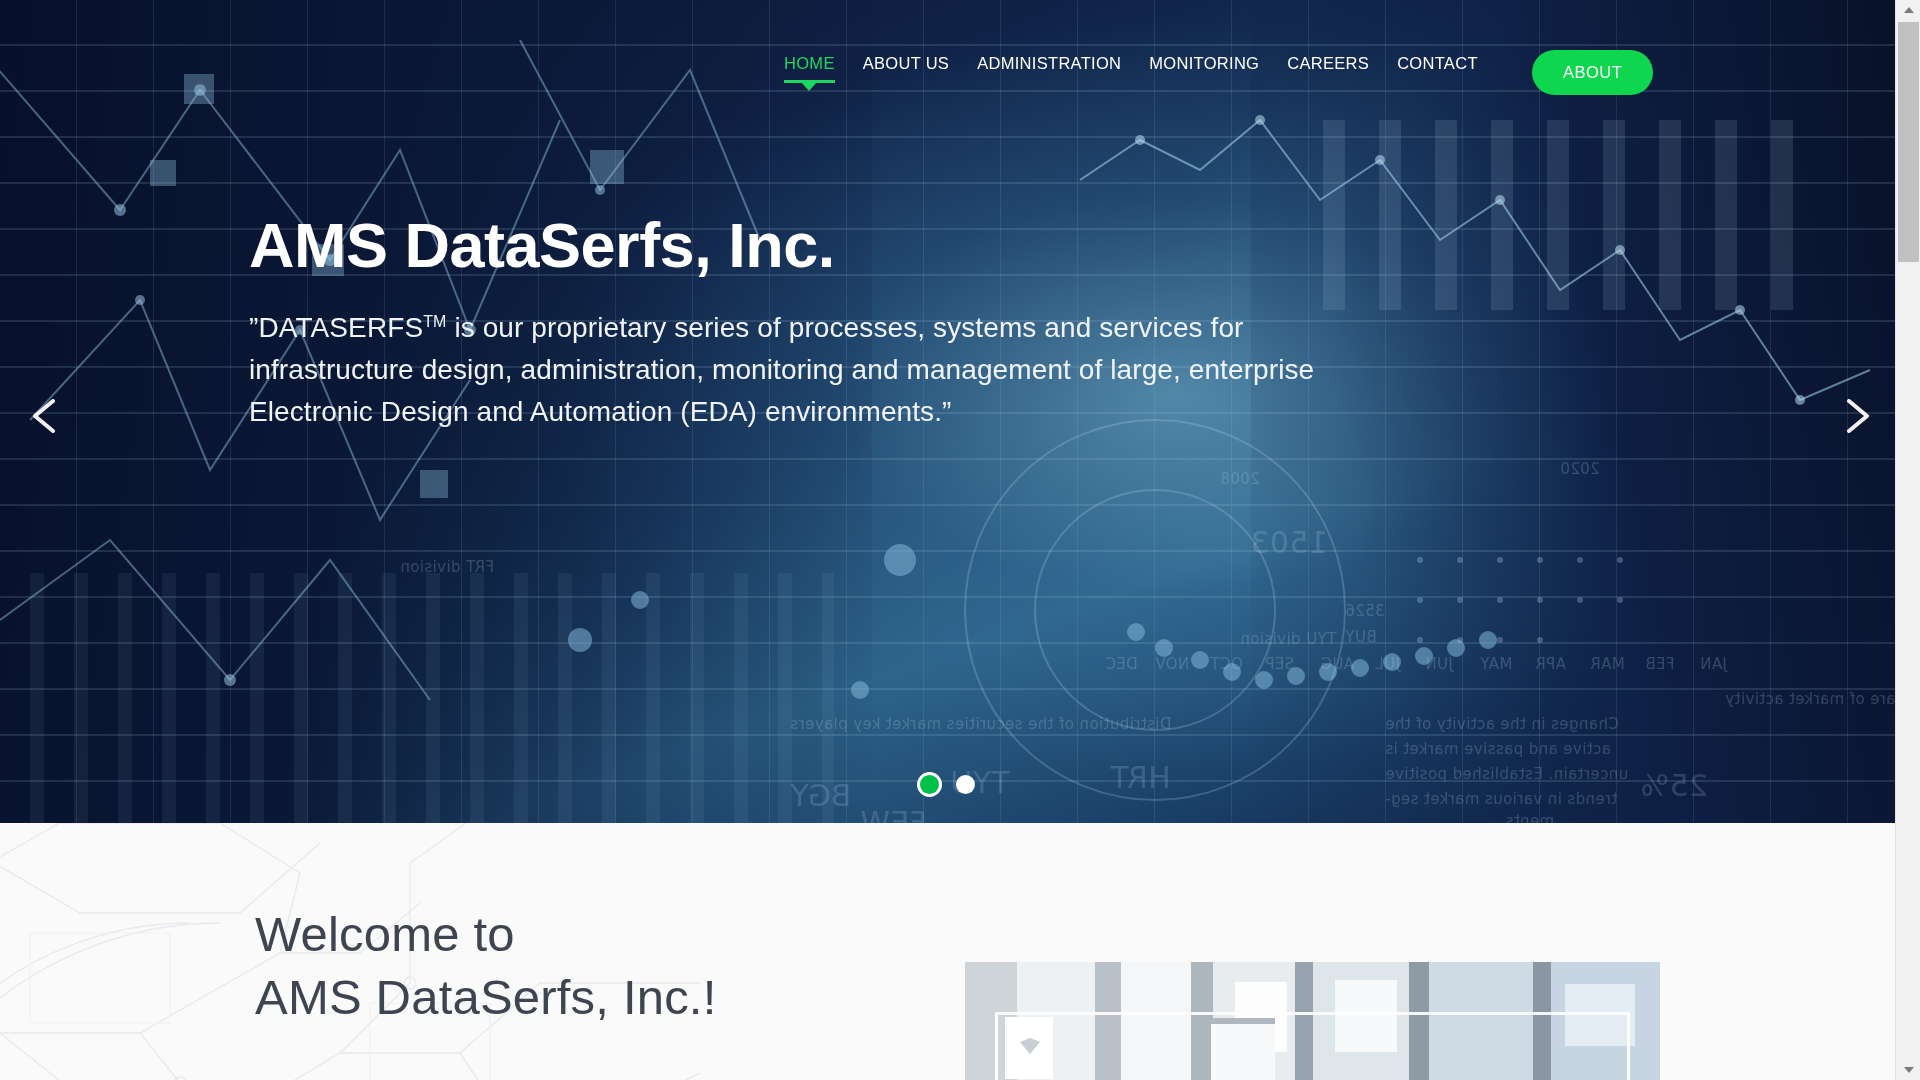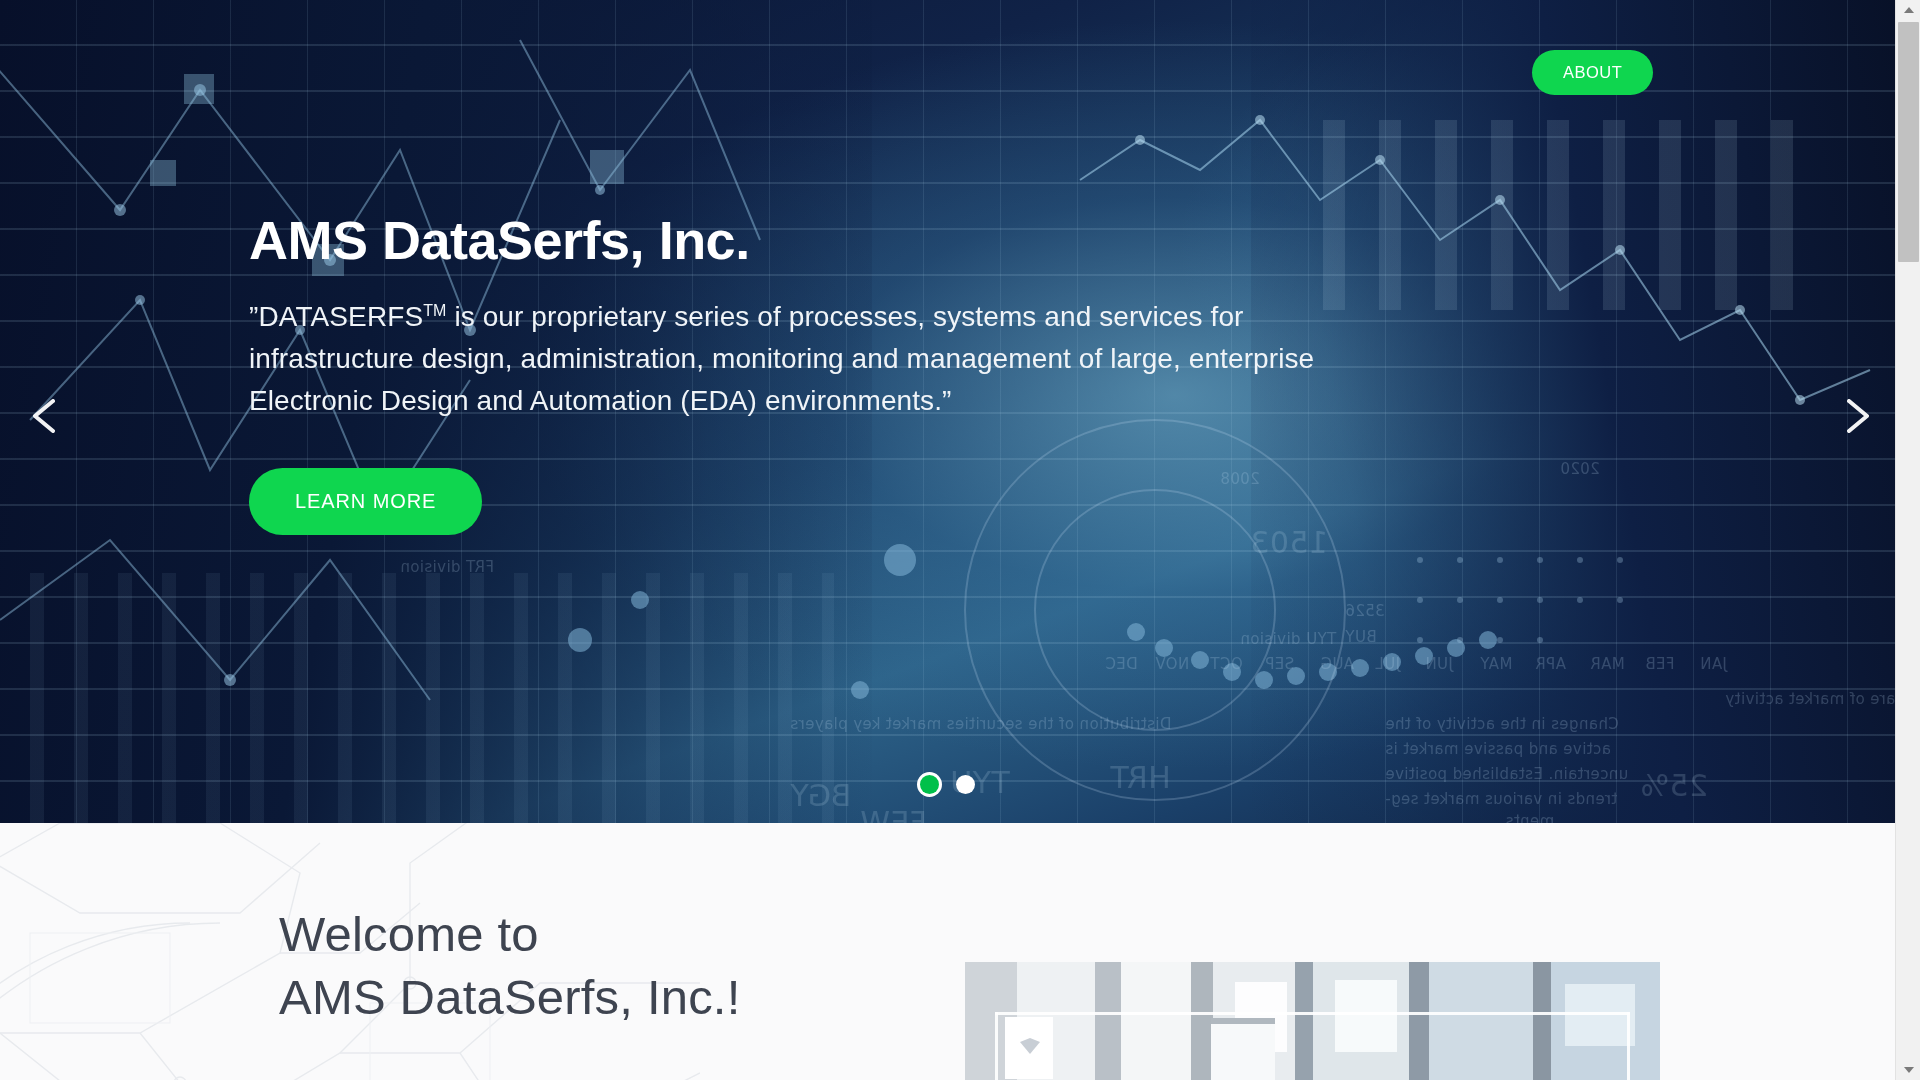--- a/index.html
+++ b/index.html
@@ -190,21 +190,21 @@
 
   
   .hero-content {
     position: absolute;
     left: 249px; top: 210px;
     width: 1130px;
     z-index: 15;
   }
   .hero-title {
     color: #ffffff;
-    font-size: 54px;
+    font-size: 63px;
     font-weight: 700;
     letter-spacing: -0.5px;
     line-height: 1.12;
     margin-bottom: 26px;
   }
   .hero-text {
     color: #f0f4f8;
     font-size: 28px;
     font-weight: 300;
     line-height: 1.50;
@@ -268,21 +268,20 @@
   }
   .welcome-pattern {
     position: absolute;
     left: -60px; top: -40px;
     width: 760px; height: 500px;
     opacity: .55;
   }
   .welcome-inner {
     position: relative;
     height: 100%;
-    margin-left: 24px;
   }
   .welcome-title {
     position: absolute;
     left: 255px; top: 80px;
     color: #3e4450;
     font-size: 49px;
     font-weight: 300;
     line-height: 1.29;
     letter-spacing: .2px;
     white-space: pre-line;
@@ -469,28 +468,49 @@
     <div class="hero-ghost" style="left:1375px; top:655px;">JUL</div>
     <div class="hero-ghost" style="left:1320px; top:655px;">AUG</div>
     <div class="hero-ghost" style="left:1265px; top:655px;">SEP</div>
     <div class="hero-ghost" style="left:1210px; top:655px;">OCT</div>
     <div class="hero-ghost" style="left:1155px; top:655px;">NOV</div>
     <div class="hero-ghost" style="left:1105px; top:655px;">DEC</div>
 
     <div class="topbar">
 
 
+      <nav class="nav">
+        <a class="nav-item active" href="#">
+          <span>HOME</span>
+          <span class="nav-underline"></span>
+          <span class="nav-caret"></span>
+        </a>
+        <a class="nav-item" href="#">
+          <span>ABOUT US</span>
+        </a>
+        <a class="nav-item" href="#">
+          <span>ADMINISTRATION</span>
+        </a>
+        <a class="nav-item" href="#">
+          <span>MONITORING</span>
+        </a>
+        <a class="nav-item" href="#">
+          <span>CAREERS</span>
+        </a>
+        <a class="nav-item" href="#">
+          <span>CONTACT</span>
+        </a>
+      </nav>
 
       <button class="login-btn">ABOUT</button>
     </div>
 
     <div class="hero-content">
       <h1 class="hero-title">AMS DataSerfs, Inc.</h1>
       <p class="hero-text"><span>”DATASERFS</span><sup>TM</sup><span> is our proprietary series of processes, systems and services for infrastructure design, administration, monitoring and management of large, enterprise Electronic Design and Automation (EDA) environments.”</span></p>
-      <button class="learn-btn">LEARN MORE</button>
     </div>
 
     <div class="hero-arrow left">
       <svg width="56" height="56" viewBox="0 0 56 56">
         <polyline points="35,13 17,28 35,43" fill="none" stroke="#ffffff" stroke-width="4" stroke-linecap="round" stroke-linejoin="round"></polyline>
       </svg>
     </div>
     <div class="hero-arrow right">
       <svg width="56" height="56" viewBox="0 0 56 56">
         <polyline points="21,13 39,28 21,43" fill="none" stroke="#ffffff" stroke-width="4" stroke-linecap="round" stroke-linejoin="round"></polyline>

